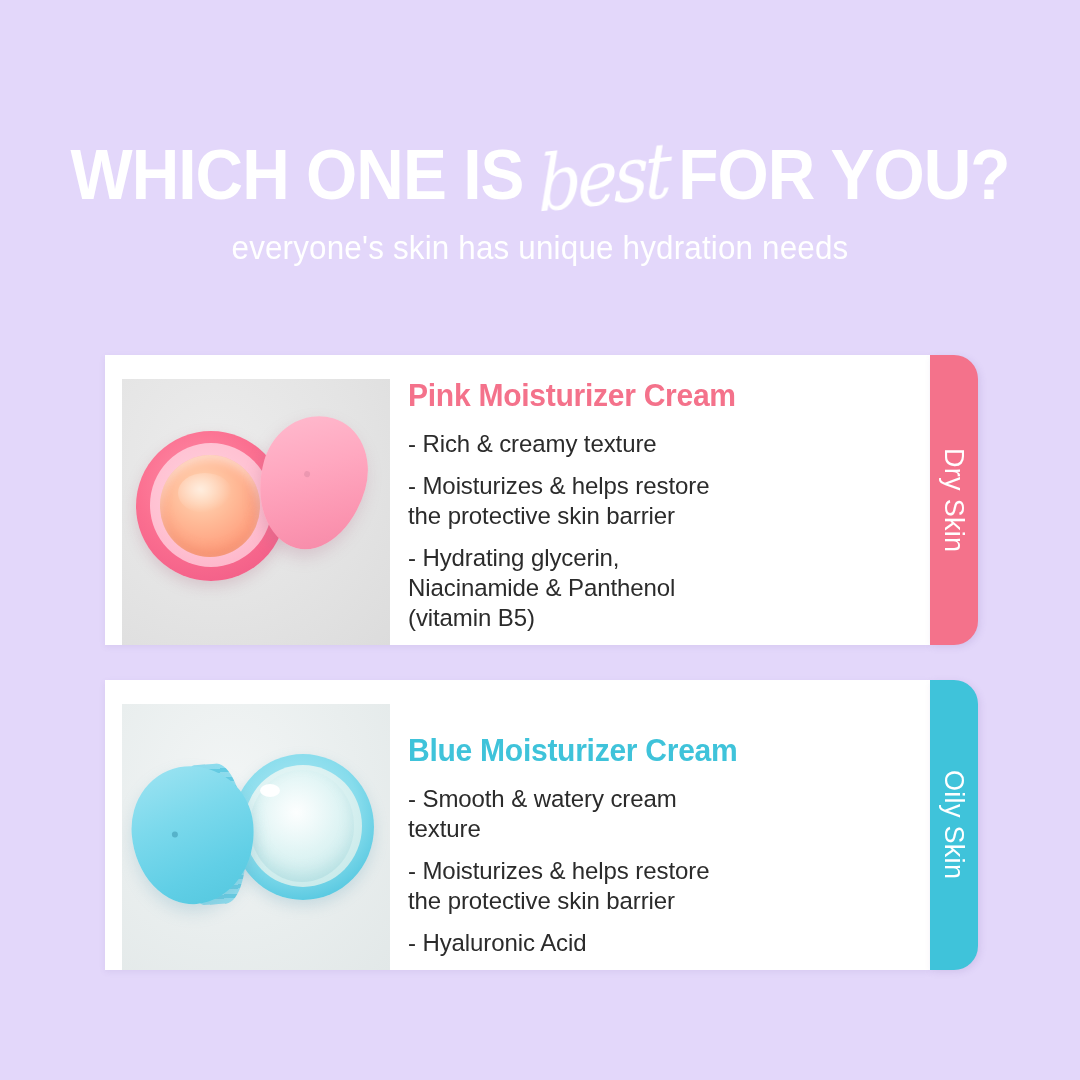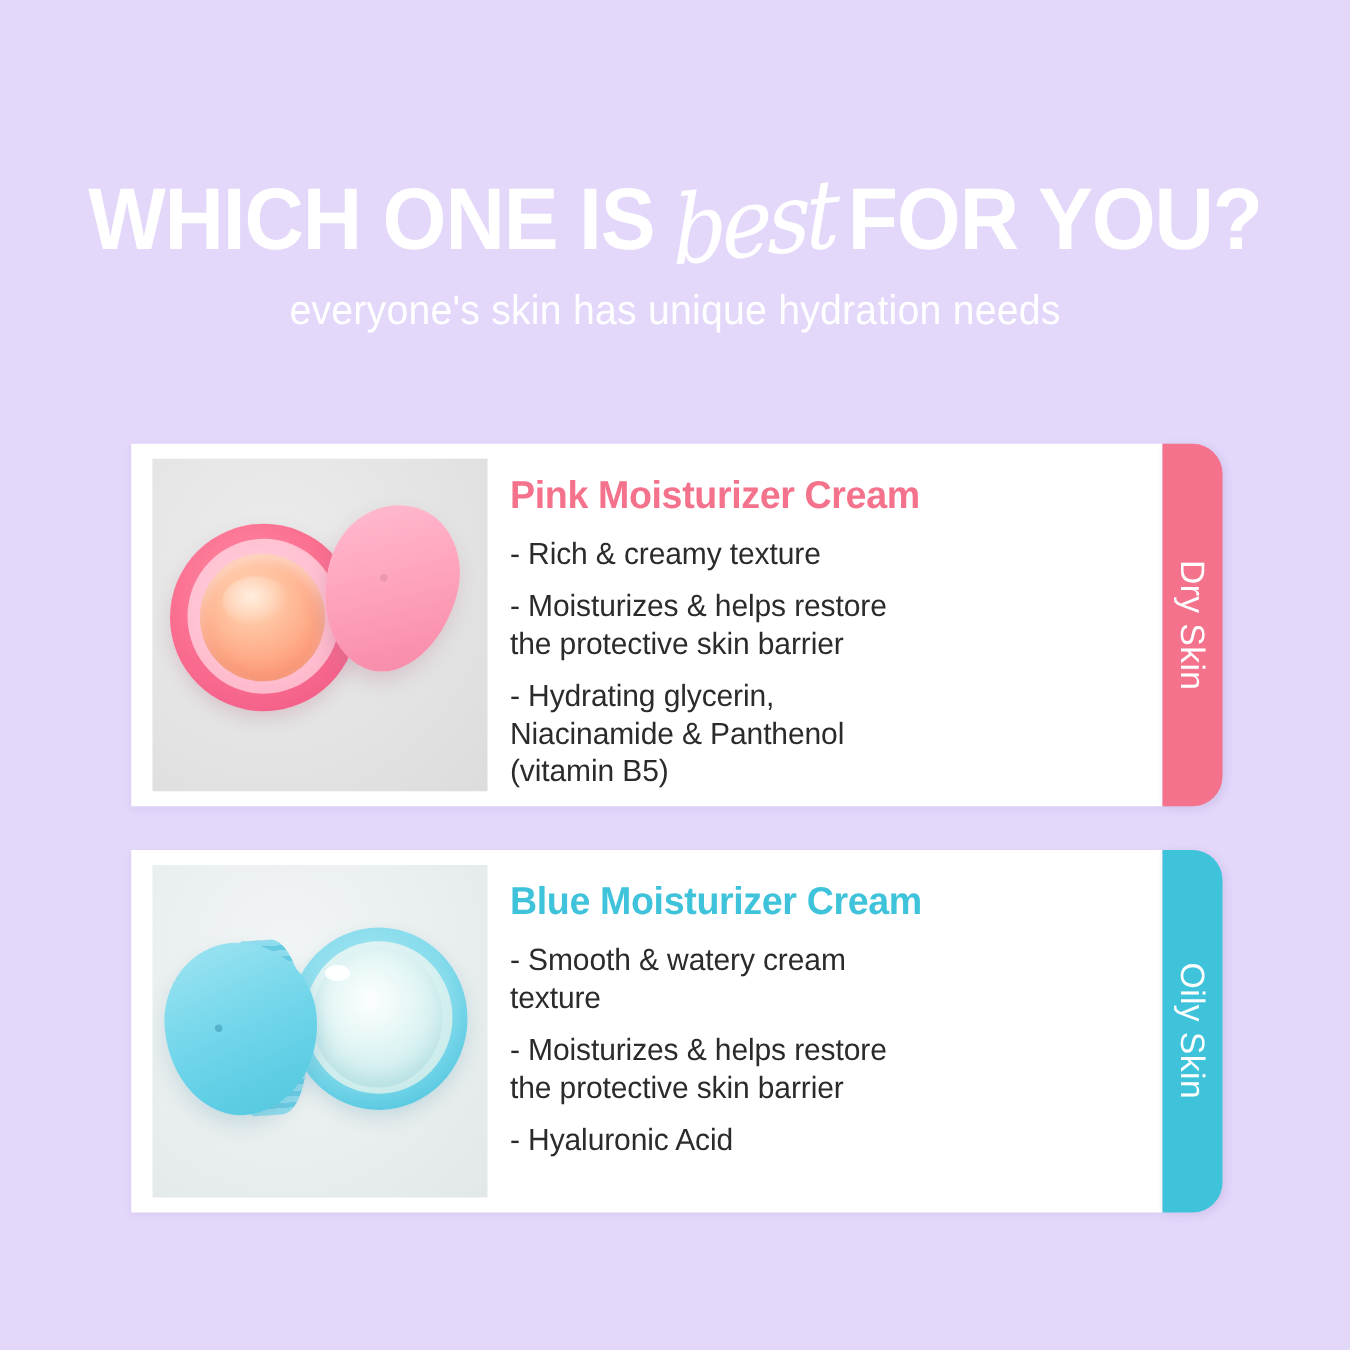--- a/index.html
+++ b/index.html
@@ -98,20 +98,21 @@
     box-shadow: 0 2px 6px rgba(120,95,170,0.10);
   }
   .card-inner {
     position: relative;
     z-index: 2;
     display: flex;
     width: 658px;
     height: 290px;
     padding: 0;
     box-sizing: border-box;
+    align-items: flex-end;
   }
 
   
   .photo {
     position: relative;
     width: 268px;
     height: 266px;
     margin: 12px 0 0 17px;
     flex: none;
     overflow: hidden;

